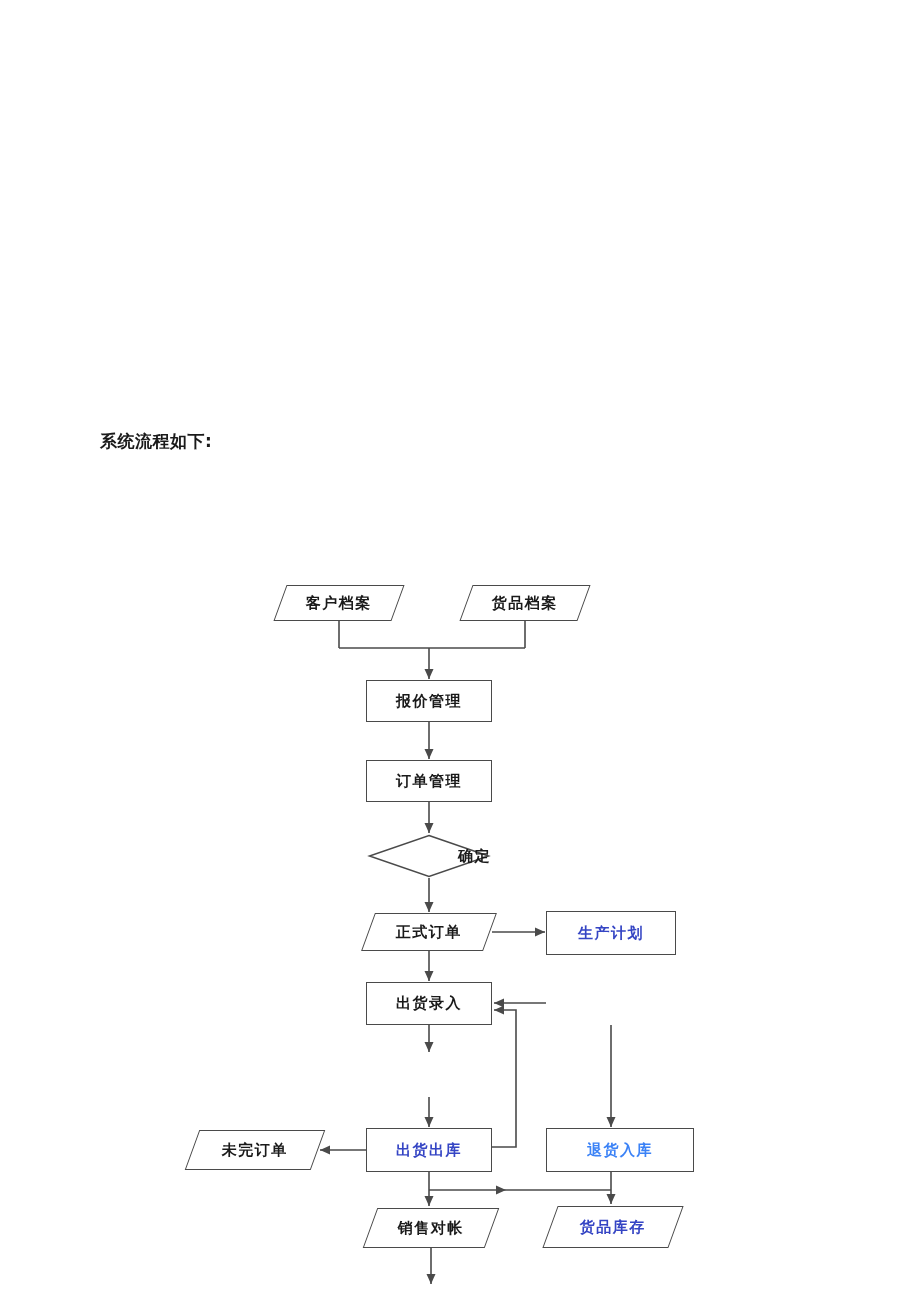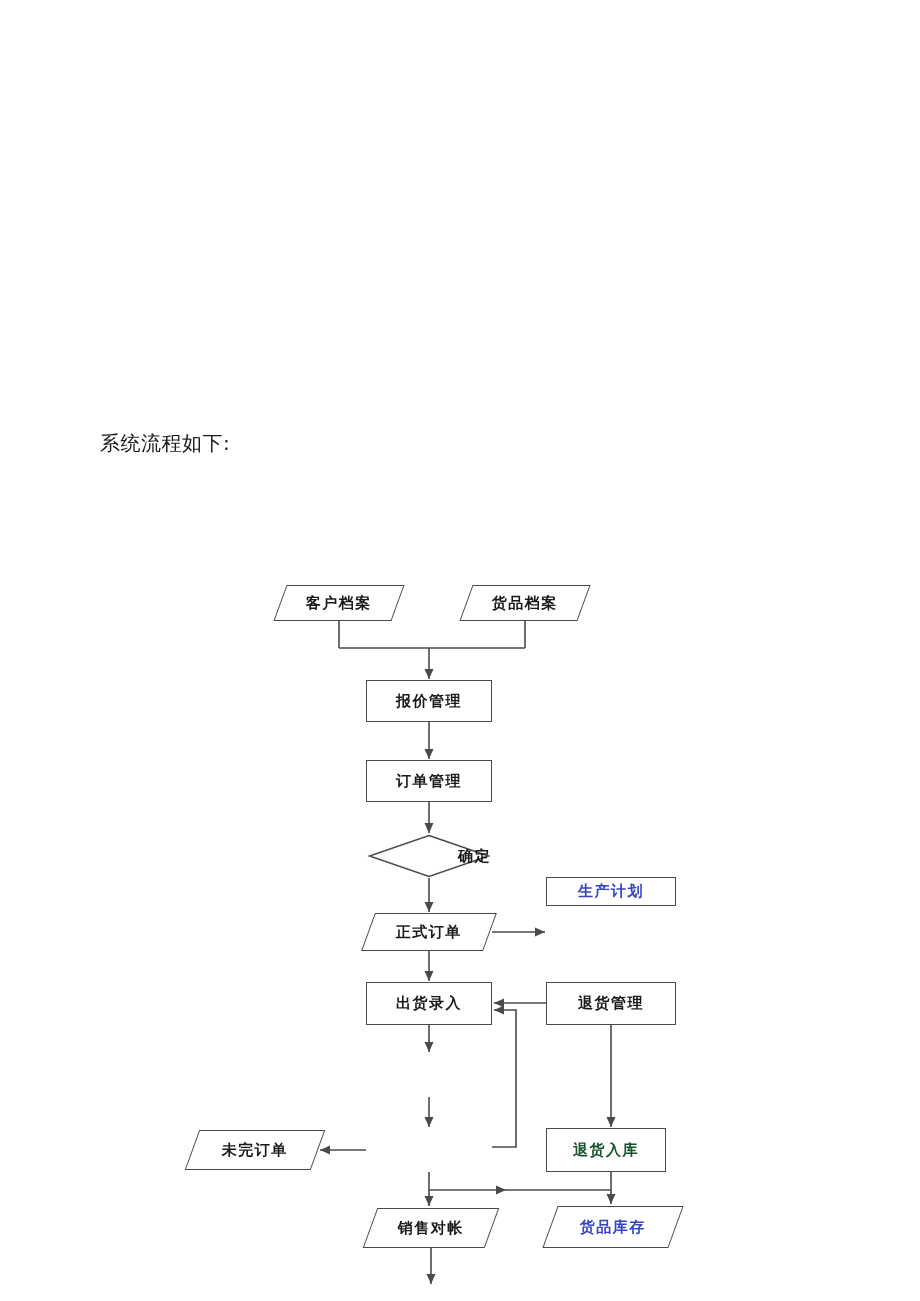--- a/index.html
+++ b/index.html
@@ -11,21 +11,21 @@
   * { box-sizing: border-box; }
   html, body { margin: 0; padding: 0; }
   body {
     width: 920px; height: 1301px;
     background: #ffffff;
     font-family: "DejaVu Sans", sans-serif;
   }
   .page { position: relative; width: 920px; height: 1301px; background: #fff; overflow: hidden; }
   .heading {
     position: absolute; left: 100px; top: 430px;
-    font-size: 20px; color: var(--text); letter-spacing: 0.5px;
+    font-size: 17px; color: var(--text); letter-spacing: 0.5px; font-weight: bold;
   }
   .connectors { position: absolute; left: 0; top: 0; width: 920px; height: 1301px; }
   .connectors .edge { stroke: var(--line); stroke-width: 1.6; fill: none; }
   .connectors marker path { fill: var(--line); stroke: none; }
   .node {
     position: absolute;
     display: flex; align-items: center; justify-content: center;
     background: #fff;
     border: 1.5px solid var(--node-border);
     font-size: 15px; font-weight: bold; letter-spacing: 1.5px;
@@ -96,39 +96,39 @@
     <svg class="shape" viewBox="0 0 124 44">
       <polygon points="62,1.5 121.5,22 62,42.5 2.5,22"></polygon>
     </svg>
     <span class="label">确定</span>
   </div>
 
   <div class="node para" style="left: 368px; top: 913px; width: 122px; height: 38px; color: rgb(26, 26, 26);">
     <span class="label">正式订单</span>
   </div>
 
-  <div class="node rect" style="left: 546px; top: 877px; width: 130px; height: 29px; color: rgb(53, 69, 196);">
+  <div class="node rect" style="left: 546px; top: 911px; width: 130px; height: 44px; color: rgb(53, 69, 196);">
     <span class="label">生产计划</span>
   </div>
 
   <div class="node rect" style="left: 366px; top: 982px; width: 126px; height: 43px; color: rgb(26, 26, 26); justify-content: center;">
     <span class="label">出货录入</span>
   </div>
 
-  <div class="node rect" style="left: 546px; top: 982px; width: 130px; height: 43px; color: rgb(26, 26, 26);">
-    <span class="label">退货管理</span>
-  </div>
 
 
+  <div class="node rect" style="left: 366px; top: 1128px; width: 126px; height: 44px; color: rgb(53, 69, 196);">
+    <span class="label">出货出库</span>
+  </div>
 
   <div class="node para" style="left: 192px; top: 1130px; width: 126px; height: 40px; color: rgb(26, 26, 26);">
     <span class="label">未完订单</span>
   </div>
 
-  <div class="node rect" style="left: 546px; top: 1128px; width: 120px; height: 44px; color: #14532d;">
+  <div class="node rect" style="left: 546px; top: 1128px; width: 148px; height: 44px; color: #3b82f6;">
     <span class="label">退货入库</span>
   </div>
 
   <div class="node para" style="left: 370px; top: 1208px; width: 122px; height: 40px; color: rgb(26, 26, 26);">
     <span class="label">销售对帐</span>
   </div>
 
   <div class="node para" style="left: 550px; top: 1206px; width: 126px; height: 42px; color: rgb(53, 69, 196);">
     <span class="label">货品库存</span>
   </div>

